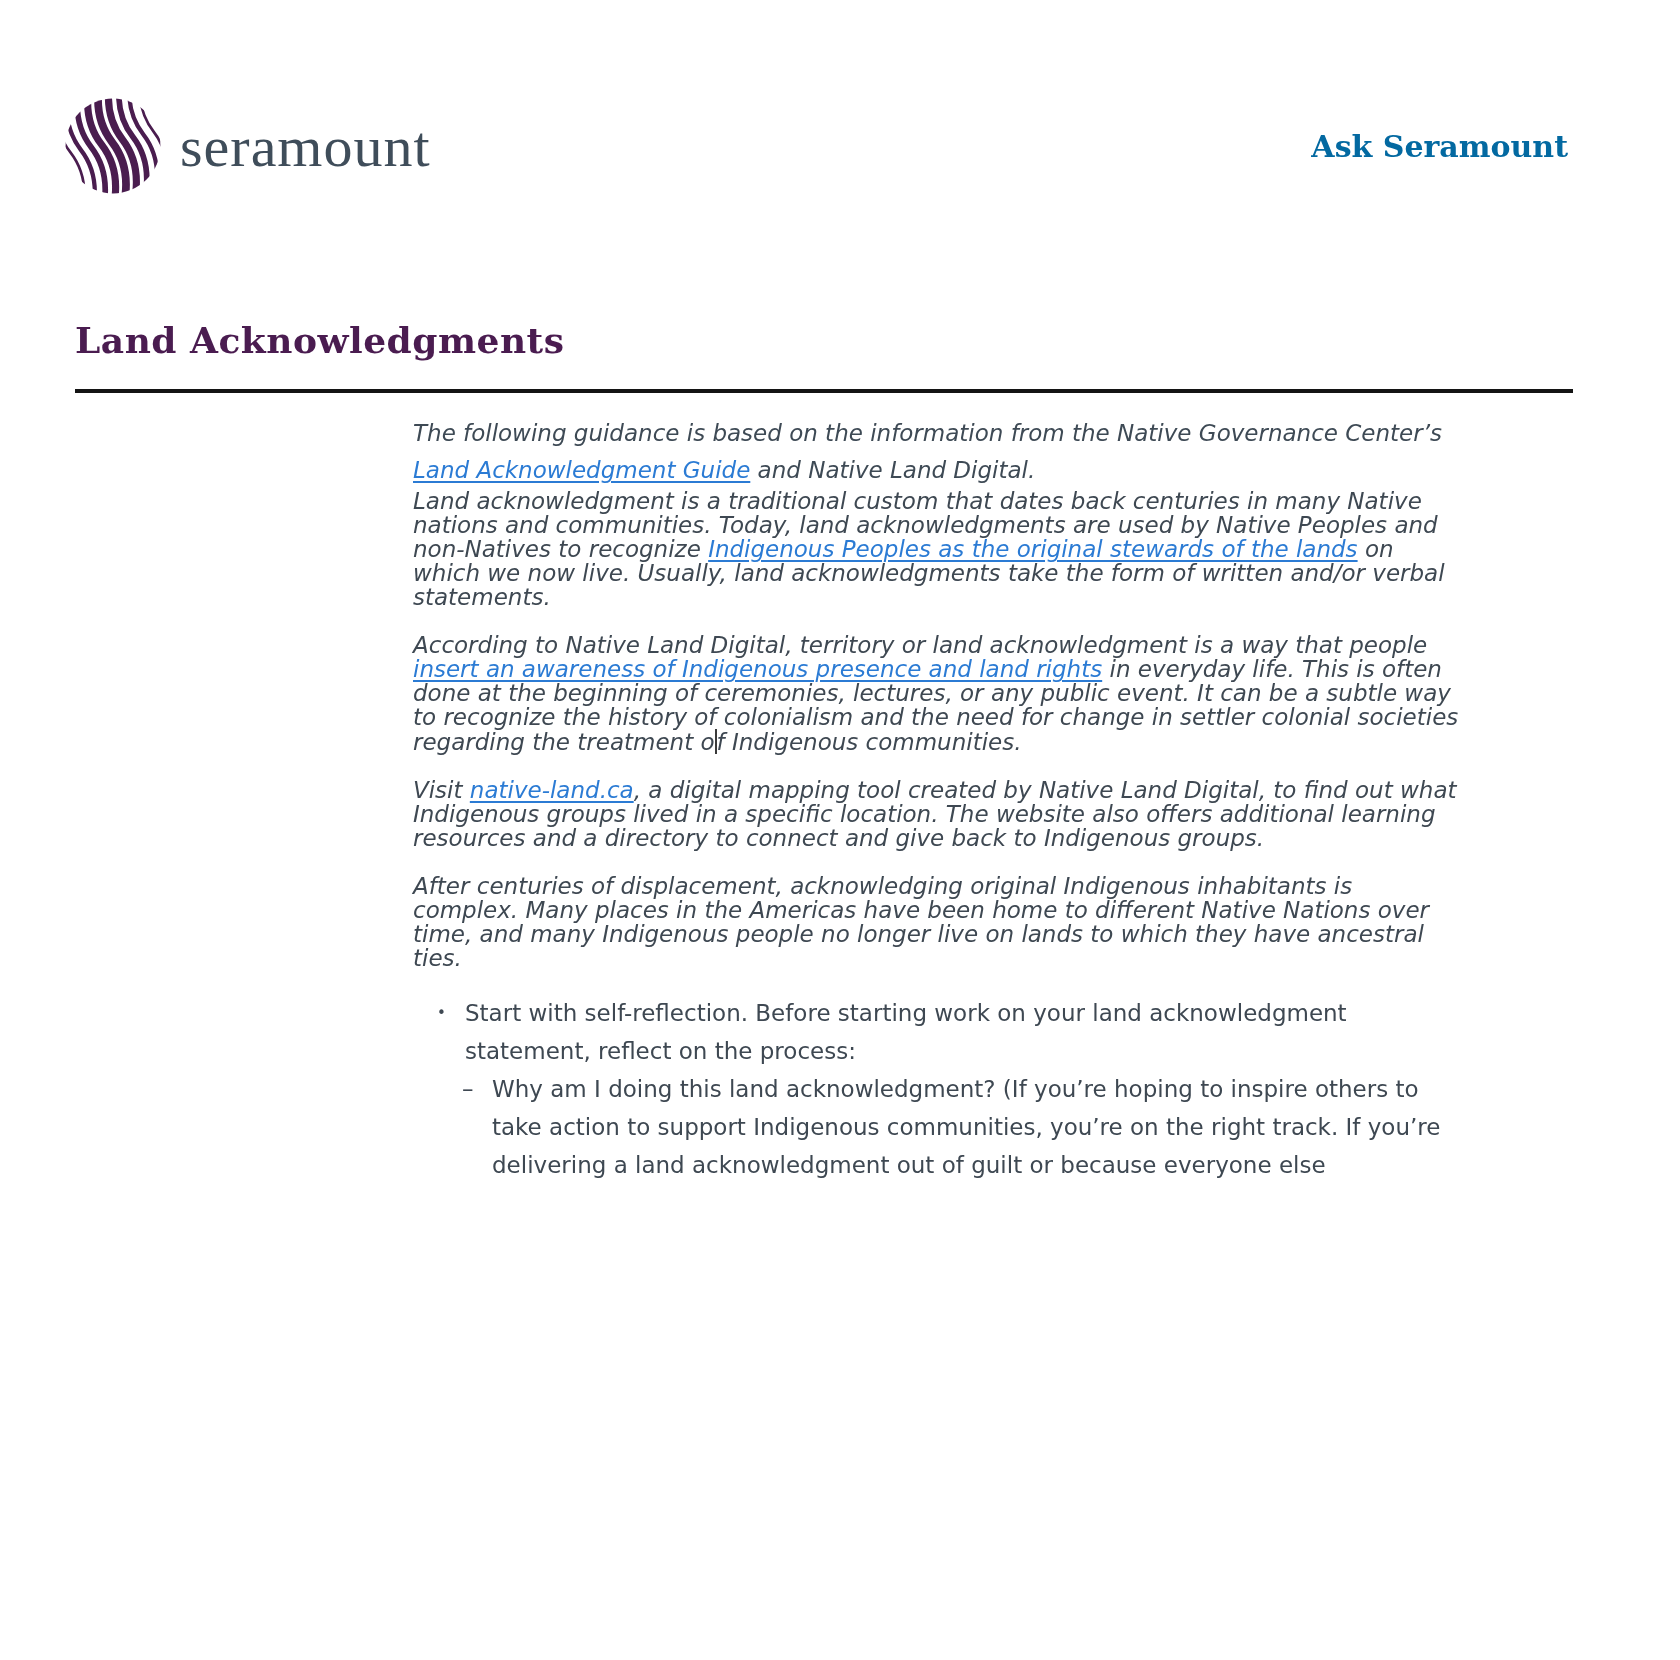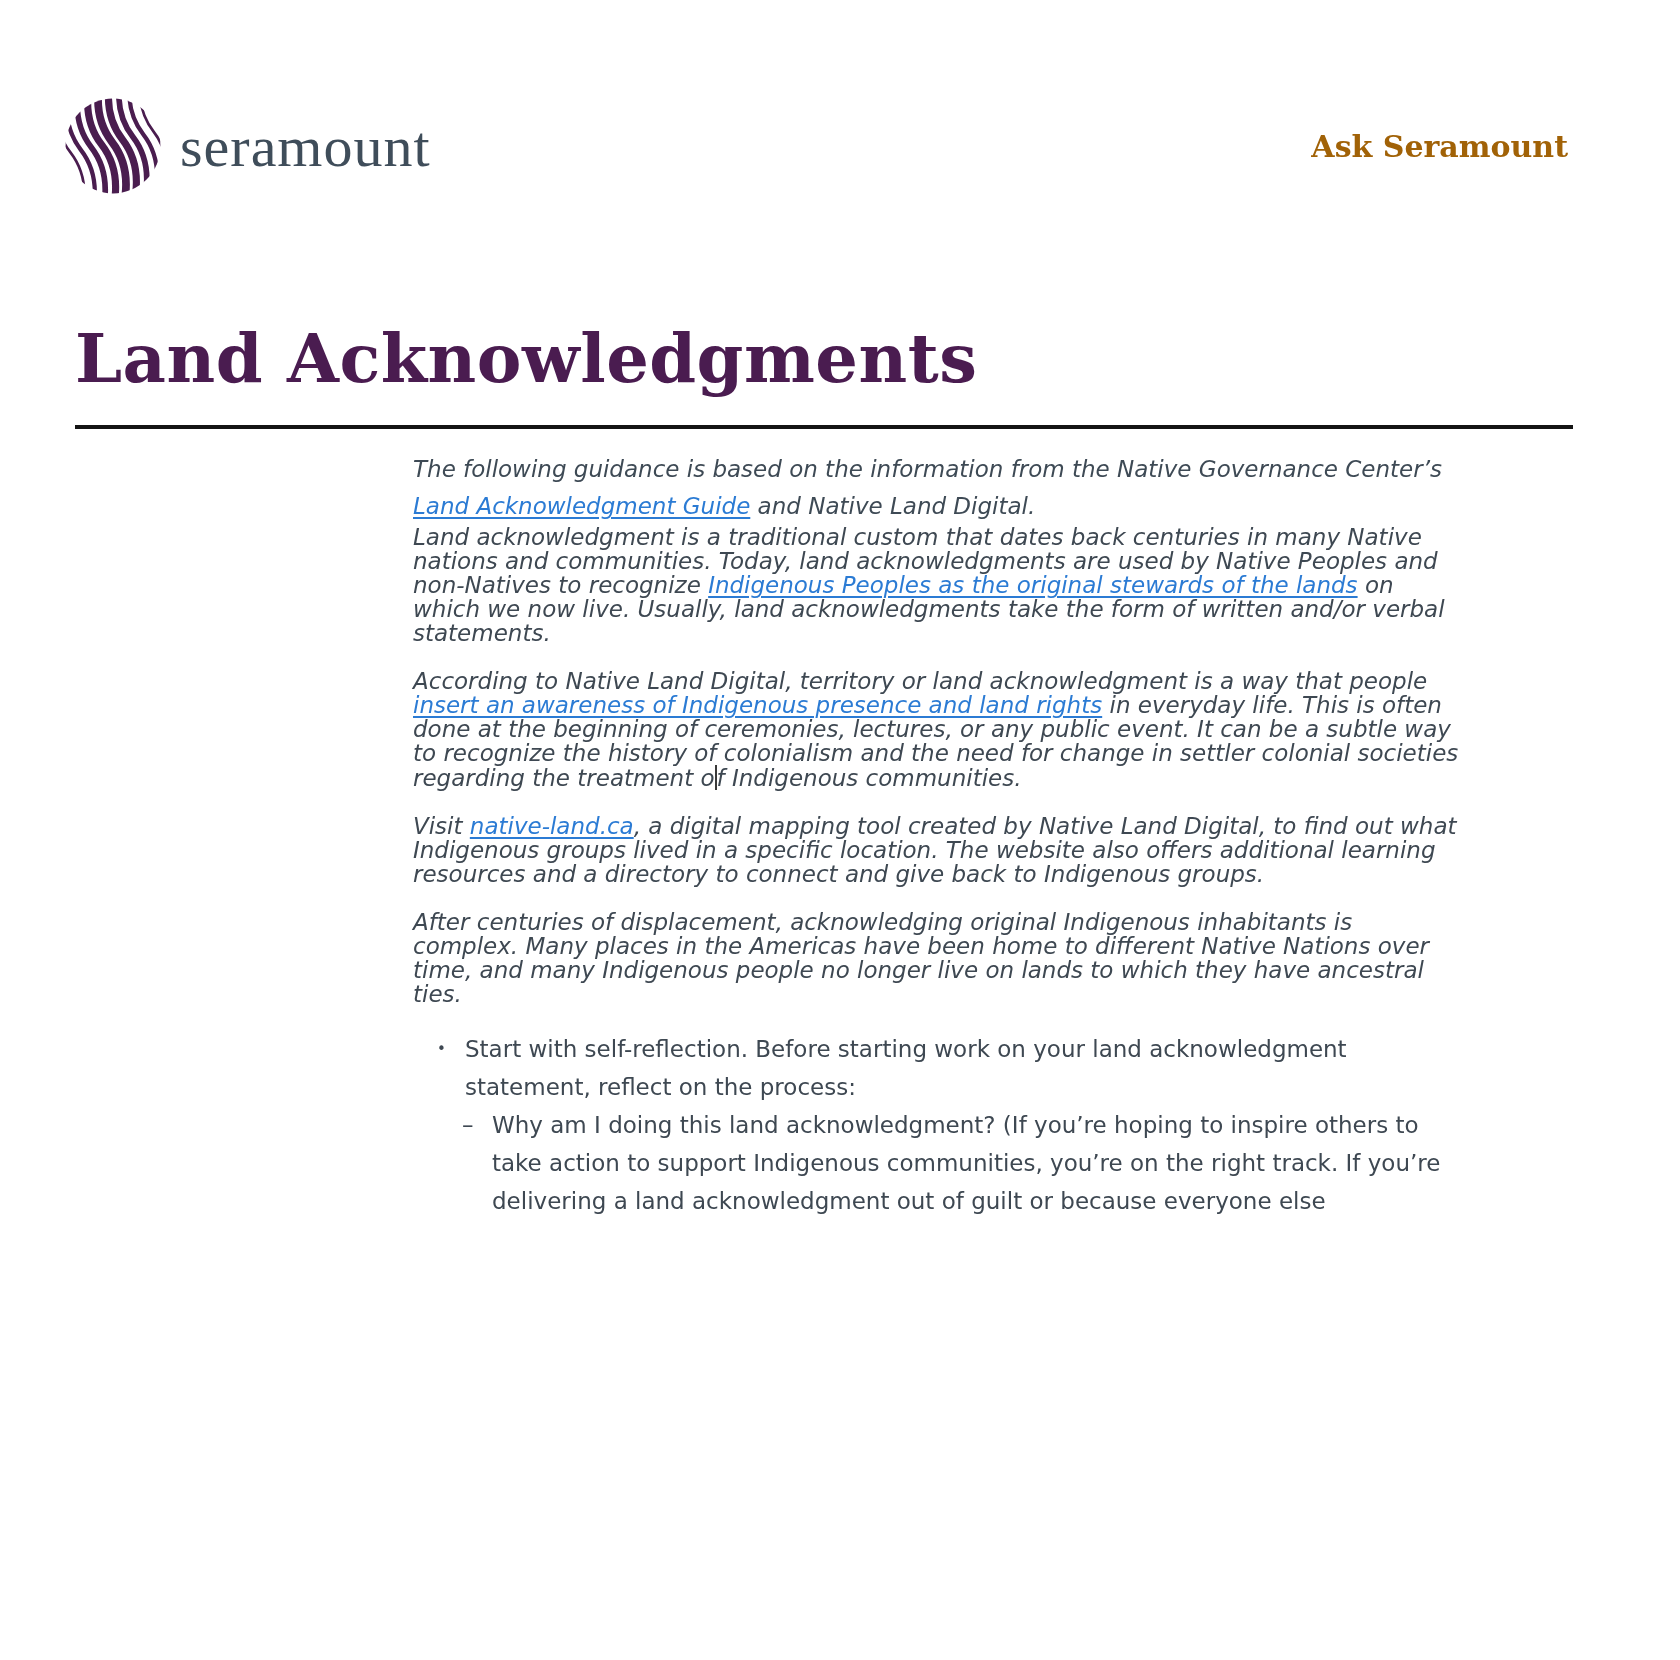--- a/index.html
+++ b/index.html
@@ -16,22 +16,22 @@
   body{
     width:1680px;height:1660px;overflow:hidden;background:#ffffff;
     font-family:"DejaVu Sans","Liberation Sans",sans-serif;
     color:var(--body-text);
   }
   header{display:flex;justify-content:space-between;align-items:center;padding:95px 112px 0 62px;}
   .logo{display:flex;align-items:center;gap:16px;}
   .logo-mark{color:var(--logo-purple);}
   .logo-mark svg{width:102px;height:102px;display:block;}
   .logo-text{font-family:Liberation Serif, serif;font-size:58px;color:var(--brand-slate);letter-spacing:1px;}
-  .nav-label{font-family:"DejaVu Serif","Liberation Serif",serif;font-size:30px;font-weight:700;color:#a16207;cursor:pointer;}
-  h1{margin:123px 108px 0 75px;font-family:"DejaVu Serif","Liberation Serif",serif;font-weight:800;font-size:67px;line-height:1.15;color:var(--title-purple);letter-spacing:.5px;}
+  .nav-label{font-family:"DejaVu Serif","Liberation Serif",serif;font-size:30px;font-weight:700;color:#0369a1;cursor:pointer;}
+  h1{margin:123px 108px 0 75px;font-family:"DejaVu Serif","Liberation Serif",serif;font-weight:800;font-size:36px;line-height:1.15;color:var(--title-purple);letter-spacing:.5px;}
   .rule{margin:28px 107px 0 75px;height:4px;background:var(--rule-black);}
   .doc-body{margin:22px 0 0 413px;width:1050px;}
   .para{font-size:23px;line-height:24px;margin:0 0 24px;color:var(--body-text);font-style:italic;}
   .para.intro{font-style:italic;line-height:37px;color:#3e4a55;margin-bottom:0;}
   h2{font-size:31px;line-height:36px;color:var(--heading-text);margin:58px 0 26px;font-weight:700;font-family:"DejaVu Sans","Liberation Sans",sans-serif;}
   .link{color:var(--link-blue);text-decoration:underline;text-decoration-thickness:2px;text-underline-offset:3px;cursor:pointer;}
   .caret{display:inline-block;width:2px;height:25px;background:#3a3a3a;vertical-align:-4px;}
   ul{list-style:none;margin:0;padding:0;}
   .blist > li{margin-bottom:8px;}
   .li-row{display:flex;font-size:23px;line-height:38px;}

